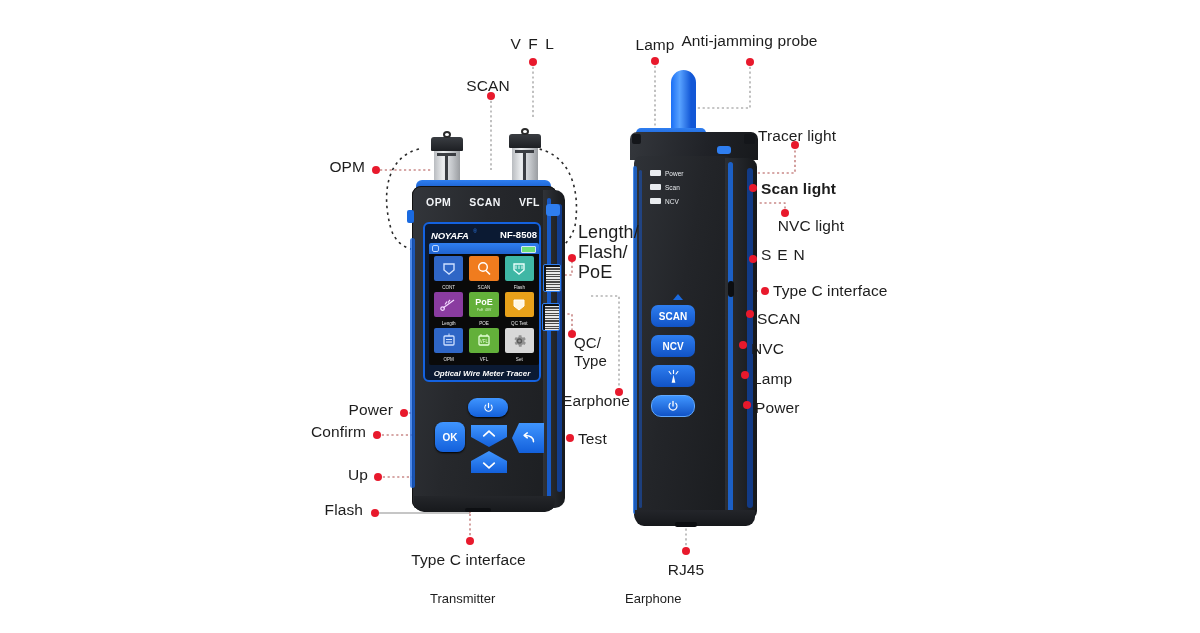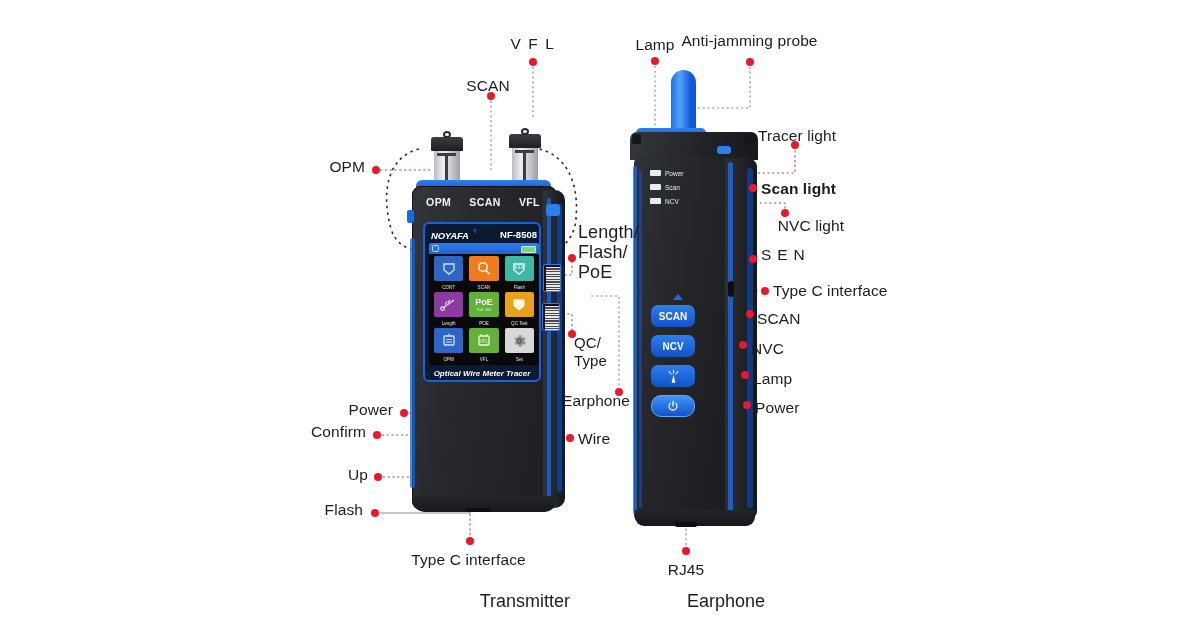--- a/index.html
+++ b/index.html
@@ -31,23 +31,23 @@
   .lbl.r { text-align: right; }
   .lbl.c { text-align: center; }
   .dot {
     position: absolute;
     width: 8px; height: 8px;
     border-radius: 50%;
     background: #e8192c;
   }
   .caption {
     position: absolute;
-    font-size: 18px;
+    font-size: 13px;
     color: #1d1d1d;
-    text-align: right;
+    text-align: left;
   }
   svg.lines { position: absolute; left:0; top:0; width:1200px; height:633px; pointer-events:none; }
 </style>
 </head>
 <body>
 
 <div id="stage">
 
   <svg class="lines" viewBox="0 0 1200 633">
     <defs>
@@ -266,20 +266,55 @@
       <div style="position:absolute;left:0;bottom:2px;width:100%;text-align:center;color:#fff;font-size:8px;font-weight:bold;font-style:italic;">Optical Wire Meter Tracer</div>
     </div>
 
     <div style="position:absolute;left:140px;top:146px;width:18px;height:28px;background:#0d0f12;border:1px solid #2f7ef0;border-radius:2px;overflow:hidden;">
       <div style="position:absolute;left:2px;top:2px;width:14px;height:24px;background:repeating-linear-gradient(180deg,#e8e8e8 0 1.4px,#4a4a4a 1.4px 2.6px);"></div>
     </div>
     <div style="position:absolute;left:139px;top:185px;width:18px;height:28px;background:#0d0f12;border:1px solid #2f7ef0;border-radius:2px;overflow:hidden;">
       <div style="position:absolute;left:2px;top:2px;width:14px;height:24px;background:repeating-linear-gradient(180deg,#e8e8e8 0 1.4px,#4a4a4a 1.4px 2.6px);"></div>
     </div>
 
+    <div style="position:absolute;left:15px;top:280px;width:128px;height:95px;">
+
+      <div style="position:absolute;left:50px;top:0px;width:40px;height:19px;background:linear-gradient(#3f95ff,#1360db);border-radius:9px;display:flex;align-items:center;justify-content:center;box-shadow:0 1px 2px #000;">
+        <svg width="11" height="11" viewBox="0 0 24 24">
+          <path d="M12 3v9" stroke="#fff" stroke-width="2.6" fill="none" stroke-linecap="round"></path>
+          <path d="M6.5 6.5a8 8 0 1011 0" stroke="#fff" stroke-width="2.2" fill="none" stroke-linecap="round"></path>
+        </svg>
+      </div>
+
+      <div style="position:absolute;left:17px;top:24px;width:30px;height:30px;background:linear-gradient(#3f95ff,#1360db);border-radius:8px;display:flex;align-items:center;justify-content:center;box-shadow:0 1px 2px #000;">
+        <span style="color:#fff;font-size:10px;font-weight:bold;">OK</span>
+      </div>
+
+      <div style="position:absolute;left:53px;top:27px;width:36px;height:22px;background:linear-gradient(#3f95ff,#1360db);
+                  clip-path:polygon(0 0,100% 0,100% 55%,50% 100%,0 55%);display:flex;align-items:flex-start;justify-content:center;padding-top:4px;">
+        <svg width="14" height="9" viewBox="0 0 24 14">
+          <path d="M3 11 L12 3 L21 11" stroke="#fff" stroke-width="3" fill="none" stroke-linecap="round" stroke-linejoin="round"></path>
+        </svg>
+      </div>
+
+      <div style="position:absolute;left:53px;top:53px;width:36px;height:22px;background:linear-gradient(#3f95ff,#1360db);
+                  clip-path:polygon(50% 0,100% 45%,100% 100%,0 100%,0 45%);display:flex;align-items:flex-end;justify-content:center;padding-bottom:3px;">
+        <svg width="14" height="9" viewBox="0 0 24 14">
+          <path d="M3 3 L12 11 L21 3" stroke="#fff" stroke-width="3" fill="none" stroke-linecap="round" stroke-linejoin="round"></path>
+        </svg>
+      </div>
+
+      <div style="position:absolute;left:94px;top:25px;width:32px;height:30px;background:linear-gradient(#3f95ff,#1360db);
+                  clip-path:polygon(22% 0,100% 0,100% 100%,22% 100%,0 50%);display:flex;align-items:center;justify-content:center;">
+        <svg width="15" height="13" viewBox="0 0 24 20">
+          <path d="M20 15 C20 7 13 5 6 5" stroke="#fff" stroke-width="2.4" fill="none" stroke-linecap="round"></path>
+          <path d="M10 1 L5 5 L10 9" stroke="#fff" stroke-width="2.4" fill="none" stroke-linecap="round" stroke-linejoin="round"></path>
+        </svg>
+      </div>
+    </div>
 
     <div style="position:absolute;left:11px;top:378px;width:141px;height:16px;background:linear-gradient(#24262a,#17191c);border-radius:0 0 10px 10px;"></div>
     <div style="position:absolute;left:62px;top:390px;width:26px;height:4px;background:#0d0f12;border-radius:2px;"></div>
   </div>
 
   <div style="position:absolute;left:625px;top:70px;width:150px;height:460px;">
 
     <div style="position:absolute;left:46px;top:0px;width:25px;height:72px;
                 background:linear-gradient(90deg,#1a6ff5,#58a2ff 35%,#1257d6 80%);
                 border-radius:13px 13px 4px 4px;"></div>
@@ -377,21 +412,21 @@
   <div class="lbl" style="left:578px;top:222px;width:70px;font-size:18px;line-height:1.12;">Length/
 Flash/
 PoE</div>
   <div class="lbl" style="left:574px;top:334px;width:60px;font-size:15px;line-height:1.2;">QC/
 Type</div>
   <div class="lbl" style="left:562px;top:392px;width:90px;">Earphone</div>
   <div class="lbl r" style="left:295px;top:401px;width:98px;">Power</div>
   <div class="lbl r" style="left:268px;top:423px;width:98px;">Confirm</div>
   <div class="lbl r" style="left:270px;top:466px;width:98px;">Up</div>
   <div class="lbl r" style="left:265px;top:501px;width:98px;">Flash</div>
-  <div class="lbl" style="left:578px;top:430px;width:80px;">Wire</div>
+  <div class="lbl" style="left:578px;top:430px;width:80px;">Test</div>
   <div class="lbl c" style="left:396px;top:551px;width:145px;">Type C interface</div>
 
   <div class="lbl c" style="left:620px;top:36px;width:70px;">Lamp</div>
   <div class="lbl c" style="left:672px;top:32px;width:155px;">Anti-jamming probe</div>
   <div class="lbl c" style="left:752px;top:127px;width:90px;">Tracer light</div>
   <div class="lbl" style="left:761px;top:180px;width:100px;font-weight:bold;">Scan light</div>
   <div class="lbl c" style="left:766px;top:217px;width:90px;">NVC light</div>
   <div class="lbl" style="left:761px;top:246px;width:90px;letter-spacing:.8px;">S E N</div>
   <div class="lbl" style="left:773px;top:282px;width:140px;">Type C interface</div>
   <div class="lbl" style="left:757px;top:310px;width:90px;">SCAN</div>

